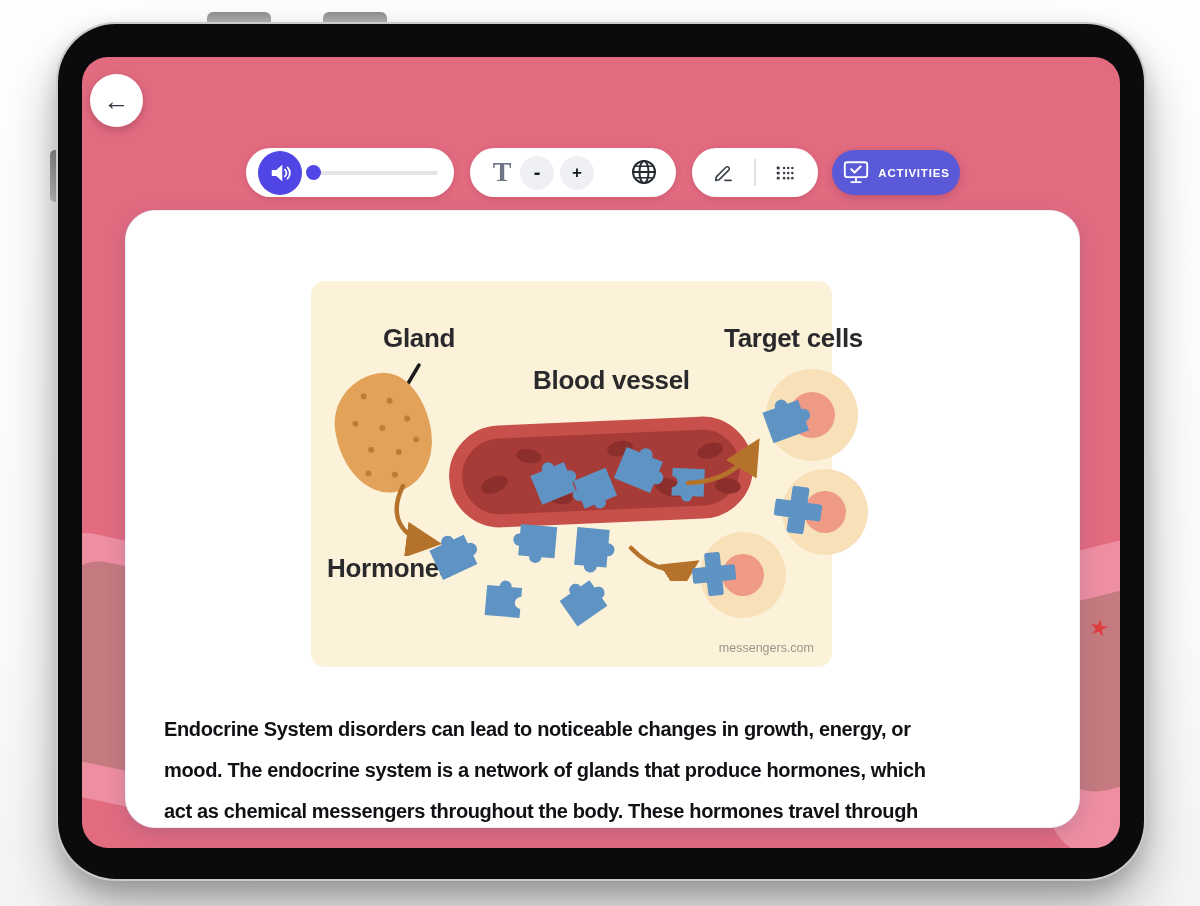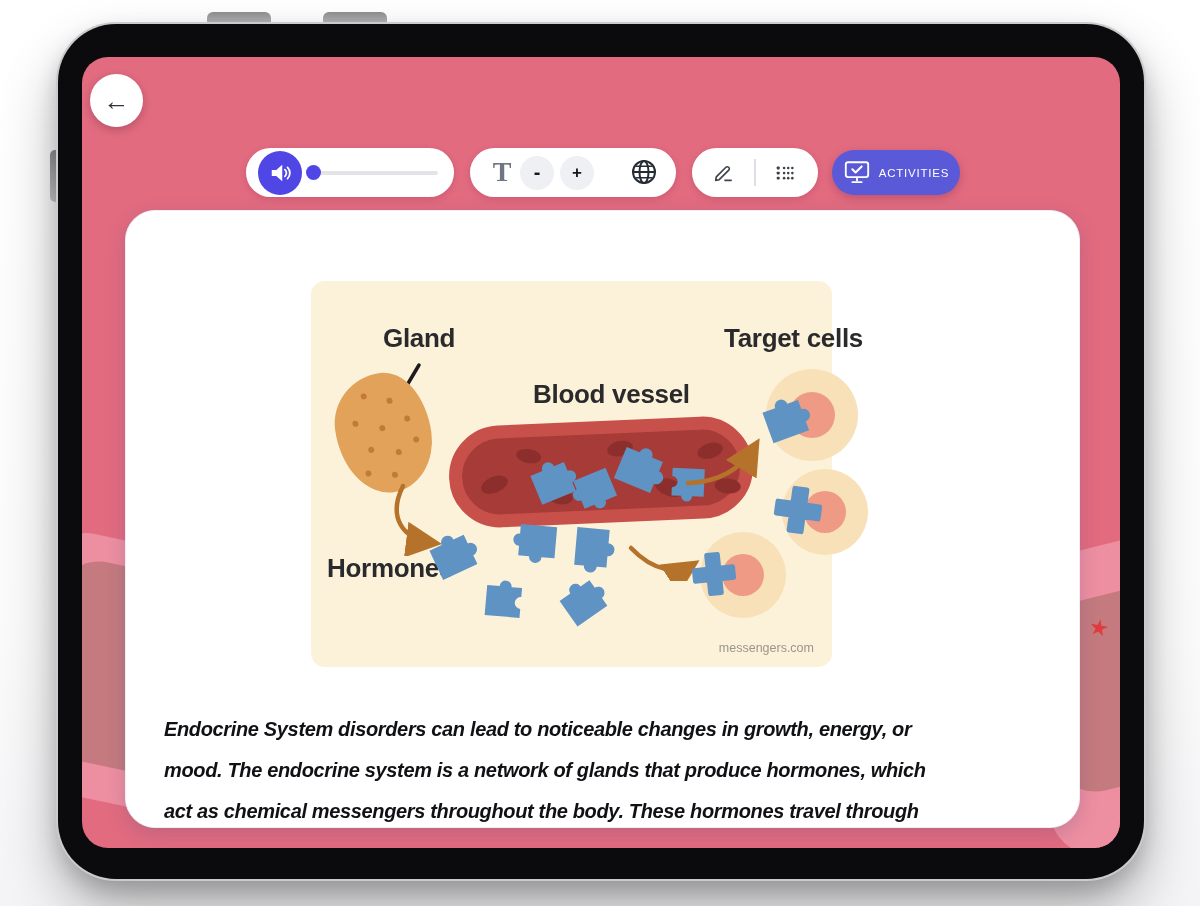--- a/index.html
+++ b/index.html
@@ -54,21 +54,21 @@
     font-size:28px;font-weight:700;color:#6e7683;}
   .round-btn{width:34px;height:34px;border-radius:50%;background:#eef0f3;top:7.5px;
     display:flex;align-items:center;justify-content:center;
     font-size:20px;font-weight:700;color:#15181d;cursor:pointer;}
   .divider{left:62px;top:11px;width:1.5px;height:27px;background:#dcdfe5;}
   .activities-btn{
     left:750px;top:93px;width:128px;height:45px;border-radius:23px;background:#5a59d8;
     display:flex;align-items:center;justify-content:center;gap:8px;cursor:pointer;
     box-shadow:0 3px 8px rgba(80,20,60,.25);
   }
-  .activities-btn .lbl{color:#fff;font-size:11.5px;font-weight:400;letter-spacing:.8px;}
+  .activities-btn .lbl{color:#fff;font-size:11.5px;font-weight:700;letter-spacing:.8px;}
 
   
   .card{
     left:43px;top:153px;width:953px;height:616px;z-index:2;
     background:#ffffff;border-radius:30px;border:1px solid #ecefF5;
     box-shadow:0 6px 18px rgba(90,80,120,.25);overflow:hidden;
   }
   .figure{left:185px;top:70px;width:521px;height:386px;background:#fcf2da;border-radius:14px;}
   .fig-label{font-size:26px;font-weight:700;color:#2a2a2c;letter-spacing:-0.3px;white-space:nowrap;}
   .cell-outer{border-radius:50%;background:#f8e0b8;}
@@ -86,21 +86,21 @@
     border-radius:55% 45% 48% 52% / 42% 55% 45% 58%;transform:rotate(-8deg);
   }
   .gdot{width:6px;height:6px;border-radius:50%;background:#c07c35;}
   .watermark{right:18px;bottom:12px;font-size:12.5px;color:#9b958a;}
   .caption{
     left:0;top:472px;width:100%;text-align:center;
     font-size:15px;font-weight:700;font-style:italic;color:#4a5568;letter-spacing:.1px;
   }
   .para{left:38px;top:498px;width:880px;font-size:20px;font-weight:700;color:#101114;
     letter-spacing:-0.35px;line-height:41px;}
-  .para div{white-space:nowrap;font-style:italic;}
+  .para div{white-space:nowrap;}
 </style>
 </head>
 <body>
 
 <svg width="0" height="0" style="position:absolute">
   <defs>
     <symbol id="puz" viewBox="0 0 100 100">
       <path d="M15,35 L40,35 A12,12 0 1 1 64,35 L85,35 L85,53 A12,12 0 1 1 85,77 L85,95 L15,95 Z"></path>
     </symbol>
     <symbol id="puz2" viewBox="0 0 100 100">
@@ -191,21 +191,21 @@
         <line x1="10" y1="23.3" x2="20" y2="23.3" stroke="#ffffff" stroke-width="2" stroke-linecap="round"></line>
       </svg>
       <span class="lbl">ACTIVITIES</span>
     </div>
 
     <div class="abs card">
 
       <div class="abs figure">
 
         <div class="abs fig-label" style="left:72px;top:42px;">Gland</div>
-        <div class="abs fig-label" style="left:222px;top:98px;">Blood vessel</div>
+        <div class="abs fig-label" style="left:222px;top:84px;">Blood vessel</div>
         <div class="abs fig-label" style="left:413px;top:42px;">Target cells</div>
         <div class="abs fig-label" style="left:16px;top:272px;">Hormones</div>
 
         <svg class="abs" style="left:82px;top:80px;" width="32" height="42" viewBox="0 0 32 42">
           <line x1="26" y1="4" x2="7" y2="36" stroke="#1c1c1e" stroke-width="3.5" stroke-linecap="round"></line>
         </svg>
 
         <div class="abs gland">
           <div class="abs gdot" style="left:30px;top:18px;"></div>
             <div class="abs gdot" style="left:55px;top:26px;"></div>

